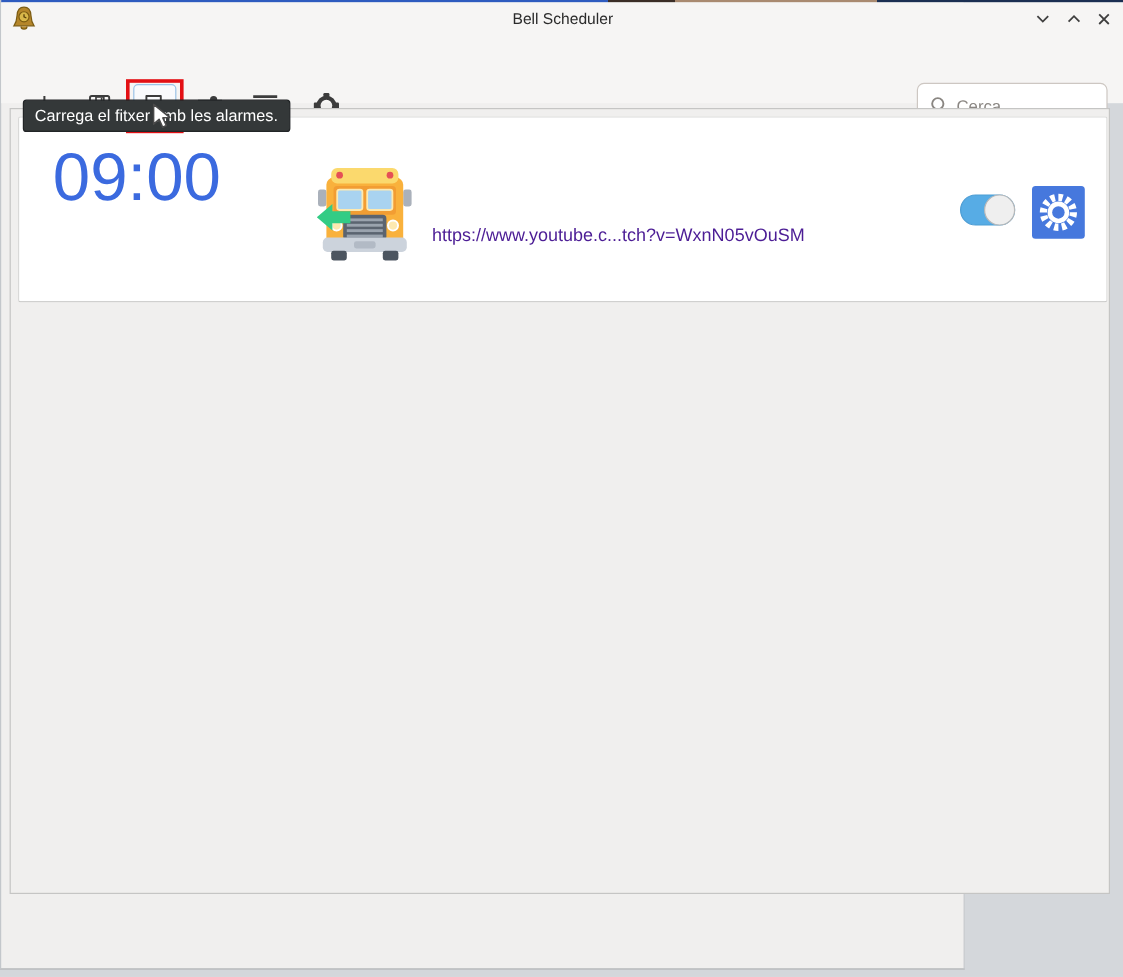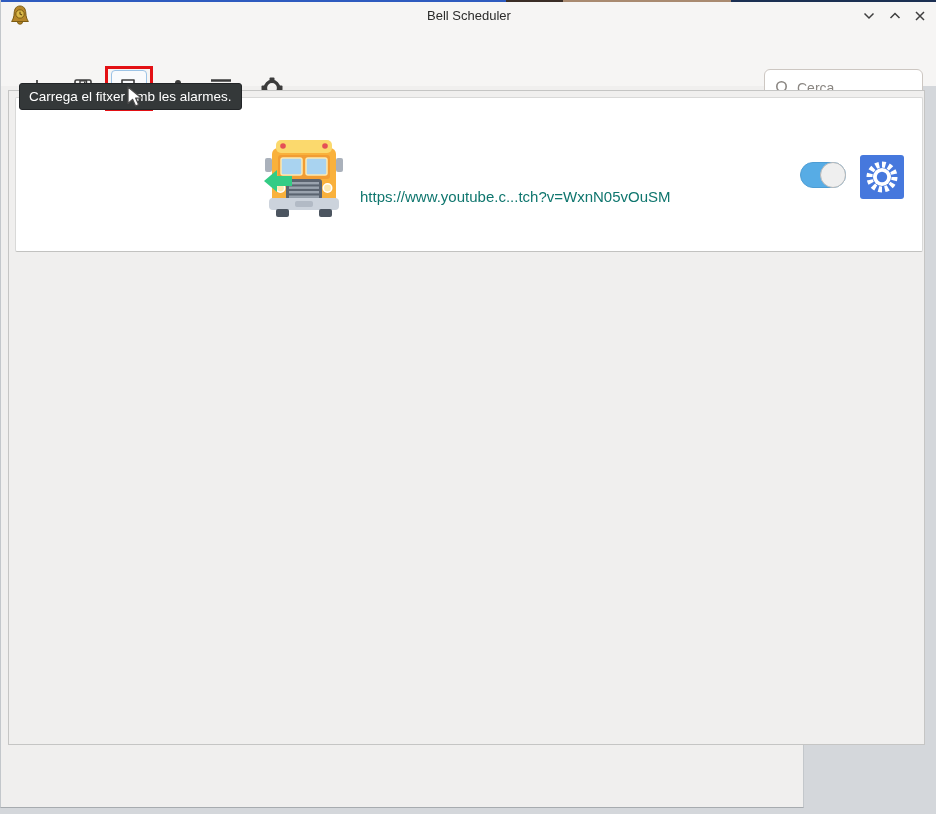--- a/index.html
+++ b/index.html
@@ -62,21 +62,21 @@
                 line-height:1; color:#3b6adf; }
   .alarm-days { position:absolute; left:16px; top:102px; font-size:26px; }
   .alarm-days span { margin-right:7px; }
   .day-on  { color:#2d63d8; }
   .day-off { color:#a9a9a9; }
 
   .bus-wrap { position:absolute; left:248px; top:34px; width:80px; height:86px; }
 
   .alarm-title { position:absolute; left:344px; top:38px; font-size:25px; color:#141414; }
   .alarm-url { position:absolute; left:344px; top:90px; font-size:15px;
-               color:#0f766e; text-decoration:none; }
+               color:#4c1d95; text-decoration:none; }
 
   .toggle { position:absolute; left:784px; top:64px; width:46px; height:26px;
             background:#57ace5; border:1px solid #4d9dd4; border-radius:13px; }
   .toggle .knob { position:absolute; right:-1px; top:-1px; width:26px; height:26px;
                   border-radius:50%; background:#efefef; border:1px solid #b9b9b9; }
 
   .gear-btn { position:absolute; left:844px; top:57px; width:44px; height:44px;
               background:#4678dd; border-radius:3px;
               display:flex; align-items:center; justify-content:center; }
 </style>
@@ -177,20 +177,21 @@
       </svg>
     </div>
   </div>
 
   <div class="tooltip">Carrega el fitxer amb les alarmes.</div>
 
   <div class="main-panel"></div>
 
   <div class="alarm-card">
 
+    <div class="alarm-time">09:00</div>
 
 
     <div class="bus-wrap">
       <svg width="80" height="86" viewBox="0 0 80 86">
         <rect x="1" y="26" width="7" height="14" rx="2" fill="#aab1bb"></rect>
         <rect x="72" y="26" width="7" height="14" rx="2" fill="#aab1bb"></rect>
         <rect x="8" y="16" width="64" height="56" rx="6" fill="#f9b13c"></rect>
         <rect x="12" y="8" width="56" height="13" rx="5" fill="#fbd96d"></rect>
         <circle cx="19" cy="14" r="2.8" fill="#e55056"></circle>
         <circle cx="61" cy="14" r="2.8" fill="#e55056"></circle>

